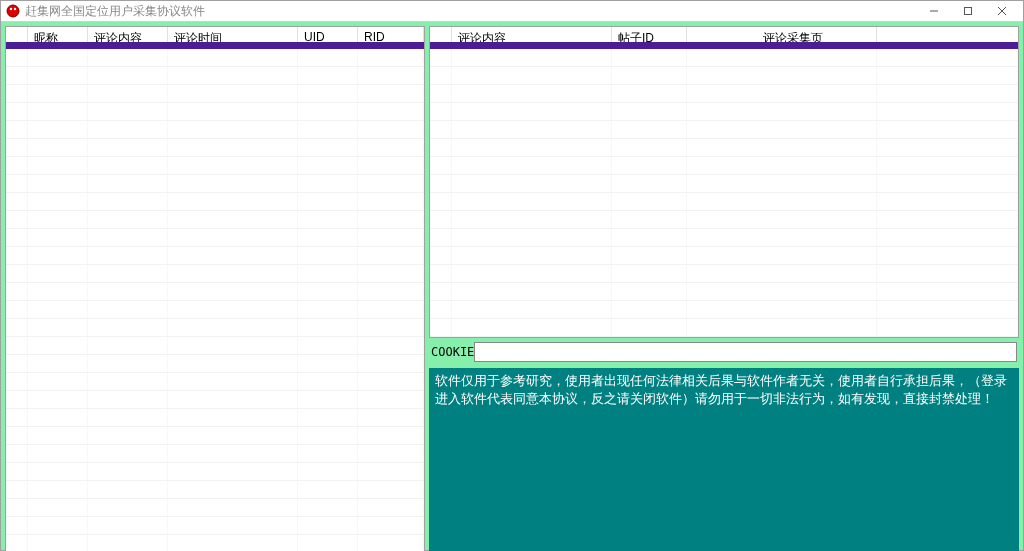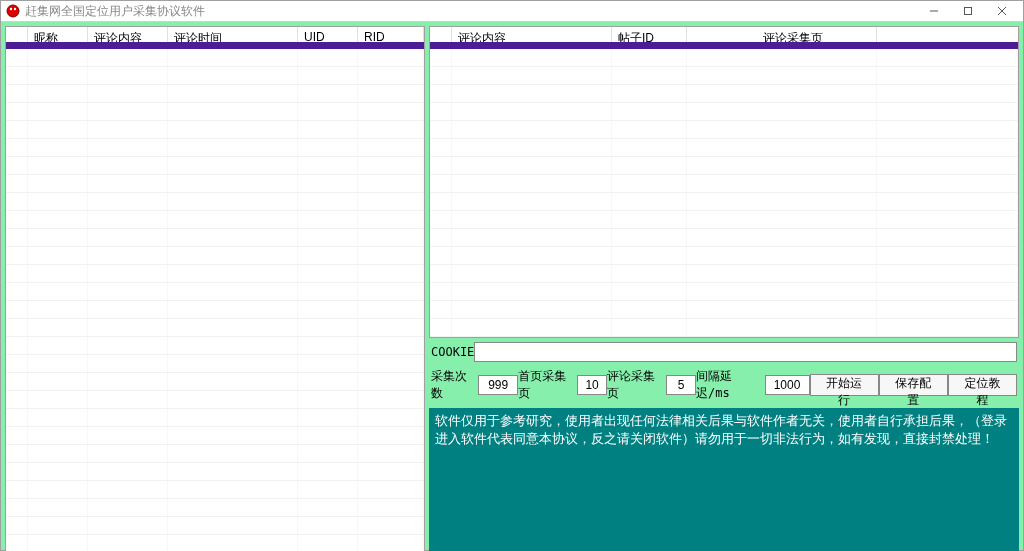--- a/index.html
+++ b/index.html
@@ -567,34 +567,20 @@
         <div class="scroll-stub"></div>
       </div>
 
       <div class="controls" style="flex:1;display:flex;">
 
         <div class="ctrl-row">
           <span class="label">COOKIE</span>
           <input class="text-input" style="flex: 1 1 0%;" value="">
         </div>
 
-        <div class="ctrl-row">
-          <span class="label">采集次数</span>
-          <input class="text-input" style="width: 40px; text-align: center;" value="999">
-          <span class="label">首页采集页</span>
-          <input class="text-input" style="width: 30px; text-align: center;" value="10">
-          <span class="label">评论采集页</span>
-          <input class="text-input" style="width: 30px; text-align: center;" value="5">
-          <span class="label">间隔延迟/ms</span>
-          <input class="text-input" style="width: 45px; text-align: center;" value="1000">
-          <span style="flex:1;"></span>
-          <button class="btn">开始运行</button>
-          <button class="btn">保存配置</button>
-          <button class="btn">定位教程</button>
-        </div>
 
         <div class="notice">软件仅用于参考研究，使用者出现任何法律相关后果与软件作者无关，使用者自行承担后果，（登录进入软件代表同意本协议，反之请关闭软件）请勿用于一切非法行为，如有发现，直接封禁处理！</div>
 
       </div>
 
     </div>
 
   </div>
 </div>
 

